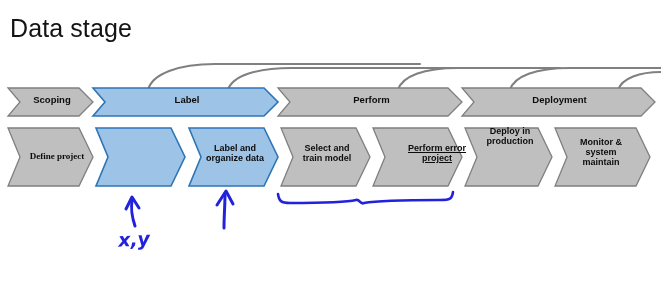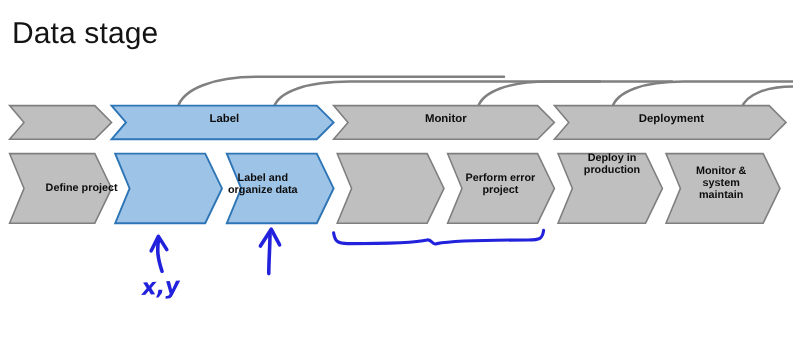--- a/index.html
+++ b/index.html
@@ -112,38 +112,41 @@
         <polygon points="8,76 79,76 93,105 79,134 8,134 20,105" fill="#BFBFBF" stroke="#7F7F7F" stroke-width="1.3"></polygon>
         <polygon points="96,76 171,76 185,105 171,134 96,134 108,105" fill="#9DC3E6" stroke="#2E75B6" stroke-width="1.6"></polygon>
         <polygon points="189,76 264,76 278,105 264,134 189,134 201,105" fill="#9DC3E6" stroke="#2E75B6" stroke-width="1.6"></polygon>
         <polygon points="281,76 356,76 370,105 356,134 281,134 293,105" fill="#BFBFBF" stroke="#7F7F7F" stroke-width="1.3"></polygon>
         <polygon points="373,76 448,76 462,105 448,134 373,134 385,105" fill="#BFBFBF" stroke="#7F7F7F" stroke-width="1.3"></polygon>
         <polygon points="465,76 538,76 552,105 538,134 465,134 477,105" fill="#BFBFBF" stroke="#7F7F7F" stroke-width="1.3"></polygon>
         <polygon points="555,76 636,76 650,105 636,134 555,134 567,105" fill="#BFBFBF" stroke="#7F7F7F" stroke-width="1.3"></polygon>
       </g>
     </svg>
 
+    <div class="chev-label top-label" style="left:14px;  top:43px; width:76px;">Scoping</div>
     <div class="chev-label top-label" style="left:99px;  top:43px; width:176px;">Label</div>
-    <div class="chev-label top-label" style="left:284px; top:43px; width:175px;">Monitor</div>
+    <div class="chev-label top-label" style="left:284px; top:43px; width:175px;">Perform</div>
     <div class="chev-label top-label" style="left:468px; top:43px; width:183px;">Deployment</div>
 
-    <div class="chev-label bot-label" style="left:29px; top:99px; width:78px;">
+    <div class="chev-label bot-label" style="left:18px; top:99px; width:78px;font-family:Liberation Serif, serif;">
       <div>Define project</div>
     </div>
 
 
-    <div class="chev-label bot-label" style="left:178px; top:91px; width:82px;">
+    <div class="chev-label bot-label" style="left:194px; top:91px; width:82px;">
       <div>Label and</div>
       <div>organize data</div>
     </div>
 
     <div class="chev-label bot-label" style="left:286px; top:91px; width:82px;">
+      <div>Select and</div>
+      <div>train model</div>
     </div>
 
-    <div class="chev-label bot-label" style="left:376px; top:91px; width:82px;">
+    <div class="chev-label bot-label" style="left:396px; top:91px; width:82px;text-decoration:underline;">
       <div>Perform error</div>
       <div>project</div>
     </div>
 
     <div class="chev-label bot-label" style="left:470px; top:74px; width:80px;">
       <div>Deploy in</div>
       <div>production</div>
     </div>
 
     <div class="chev-label bot-label" style="left:560px; top:85px; width:82px;text-align:center;">

